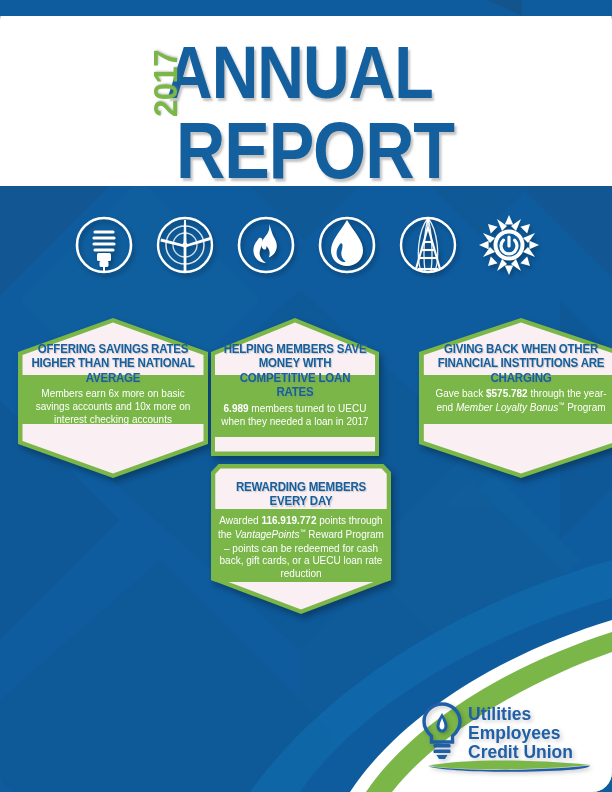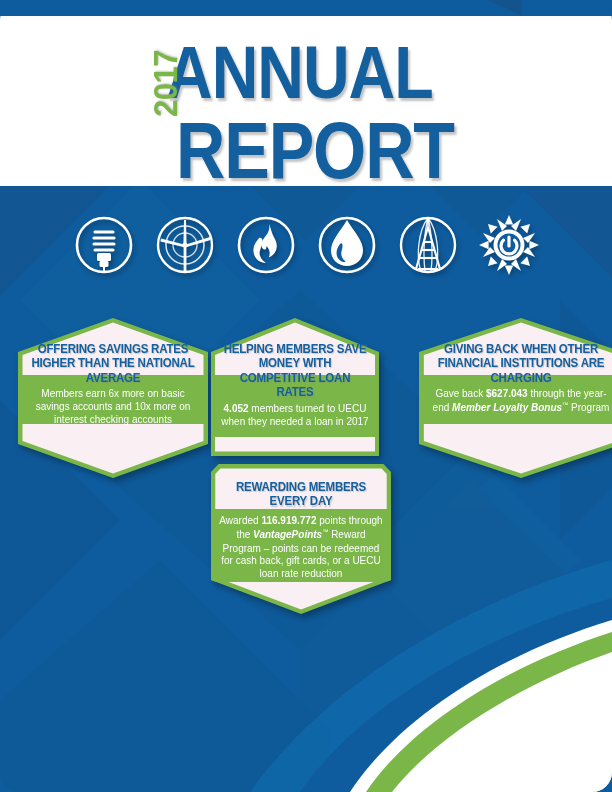--- a/index.html
+++ b/index.html
@@ -109,21 +109,21 @@
     transform-origin:center top;
   }
   .hc-body{
     color:#ffffff;
     text-align:center;
     line-height:1.22;
     transform:scaleY(1.06);
     transform-origin:center top;
   }
   .hc-body b{font-weight:700;}
-  .hc-body i{font-style:italic;font-weight:700;}
+  .hc-body i{font-style:italic;font-weight:400;}
   .hc-body sup{font-size:.62em;vertical-align:super;}
   
   #card1{left:18px;top:318px;width:190px;height:160px;}
   #card1 .hc-head{font-size:11.5px;padding:21px 12px 0;}
   #card1 .hc-body{font-size:10px;padding:9px 10px 0;}
   
   #card2{left:211px;top:318px;width:168px;height:142px;}
   #card2 .hc-head{font-size:11.5px;padding:21px 12px 0;}
   #card2 .hc-body{font-size:10px;padding:11px 10px 0;}
   
@@ -303,40 +303,40 @@
             <clipPath id="clip2">
               <polygon points="95,0 190,34 190,138 0,138 0,34"></polygon>
             </clipPath>
           </defs>
           <polygon points="95,0 190,34 190,138 0,138 0,34" fill="#7ab648"></polygon>
           <polygon points="95,4.5 185.5,37 185.5,133.5 4.5,133.5 4.5,37" fill="#faeff2"></polygon>
           <rect x="0" y="57" width="190" height="62" fill="#7ab648" clip-path="url(#clip2)"></rect>
         </svg>
         <div class="hex-content">
           <div class="hc-head">HELPING MEMBERS SAVE MONEY WITH COMPETITIVE LOAN RATES</div>
-          <div class="hc-body"><b>4.052</b> members turned to UECU when they needed a loan in 2017</div>
+          <div class="hc-body"><b>6.989</b> members turned to UECU when they needed a loan in 2017</div>
         </div>
       </div>
     </div>
 
     <div class="hexcard" id="card3">
       <div class="hex-inner">
         <svg class="hex-shape" viewBox="0 0 190 160" preserveAspectRatio="none">
           <defs>
             <clipPath id="clip3">
               <polygon points="95,0 190,34 190,126 95,160 0,126 0,34"></polygon>
             </clipPath>
           </defs>
           <polygon points="95,0 190,34 190,126 95,160 0,126 0,34" fill="#7ab648"></polygon>
           <polygon points="95,4.5 185.5,37 185.5,123 95,155.5 4.5,123 4.5,37" fill="#faeff2"></polygon>
           <rect x="0" y="57" width="190" height="49" fill="#7ab648" clip-path="url(#clip3)"></rect>
         </svg>
         <div class="hex-content">
           <div class="hc-head">GIVING BACK WHEN OTHER FINANCIAL INSTITUTIONS ARE CHARGING</div>
-          <div class="hc-body">Gave back <b>$627.043</b> through the year-end <i>Member Loyalty Bonus</i><sup>™</sup> Program</div>
+          <div class="hc-body">Gave back <b>$575.782</b> through the year-end <i>Member Loyalty Bonus</i><sup>™</sup> Program</div>
         </div>
       </div>
     </div>
 
     <div class="hexcard" id="card4">
       <div class="hex-inner">
         <svg class="hex-shape" viewBox="0 0 190 150" preserveAspectRatio="none">
           <defs>
             <clipPath id="clip4">
               <polygon points="8,0 182,0 190,8 190,116 95,150 0,116 0,8"></polygon>
@@ -348,14 +348,37 @@
         </svg>
         <div class="hex-content">
           <div class="hc-head">REWARDING MEMBERS EVERY DAY</div>
           <div class="hc-body">Awarded <b>116.919.772</b> points through the <i>VantagePoints</i><sup>™</sup> Reward  Program – points can be redeemed for cash back, gift cards, or a UECU loan rate reduction</div>
         </div>
       </div>
     </div>
 
   </div>
 
+  <div class="logo">
+    <svg viewBox="0 0 176 74">
+
+      <g>
+        <path d="M24 6 C13.5 6 6 14 6 23.5 C6 30 9.5 34.5 13.5 38 L13.5 44 L34.5 44 L34.5 38
+                 C38.5 34.5 42 30 42 23.5 C42 14 34.5 6 24 6 Z" fill="none" stroke="#1f5fa8" stroke-width="3.4"></path>
+        <path d="M24 15 C20.5 21 18.5 24.5 18.5 28 C18.5 32 21 34.6 24 34.6 C27 34.6 29.5 32 29.5 28
+                 C29.5 24.5 27.5 21 24 15 Z" fill="#1f5fa8"></path>
+        <path d="M24 20 C22.4 24 21.6 26 21.6 28.2 C21.6 30.2 22.7 31.4 24 31.4
+                 C25.3 31.4 26.4 30.2 26.4 28.2 C26.4 26 25.6 24 24 20 Z" fill="#ffffff"></path>
+        <rect x="15.5" y="46" width="17" height="3.6" rx="1.2" fill="#1f5fa8"></rect>
+        <rect x="15.5" y="51.5" width="17" height="3.6" rx="1.2" fill="#1f5fa8"></rect>
+        <path d="M18.5 57 h11 l-2.6 4 h-5.8 Z" fill="#1f5fa8"></path>
+      </g>
+
+      <text x="50" y="22" font-family="Liberation Sans, sans-serif" font-size="17.5" font-weight="700" fill="#1f5fa8">Utilities</text>
+      <text x="50" y="41" font-family="Liberation Sans, sans-serif" font-size="17.5" font-weight="700" fill="#1f5fa8">Employees</text>
+      <text x="50" y="60" font-family="Liberation Sans, sans-serif" font-size="17.5" font-weight="700" fill="#1f5fa8">Credit Union</text>
+
+      <path d="M10 68 C45 61 110 61 172 67 C120 72 50 73 10 68 Z" fill="#7ab648"></path>
+      <path d="M10 68.5 C50 73.5 120 73 172 67.5 C172 70.5 150 73.5 96 73.8 C52 74 20 71.5 10 68.5 Z" fill="#1f5fa8"></path>
+    </svg>
+  </div>
 
 </div>
 
 </body></html>

